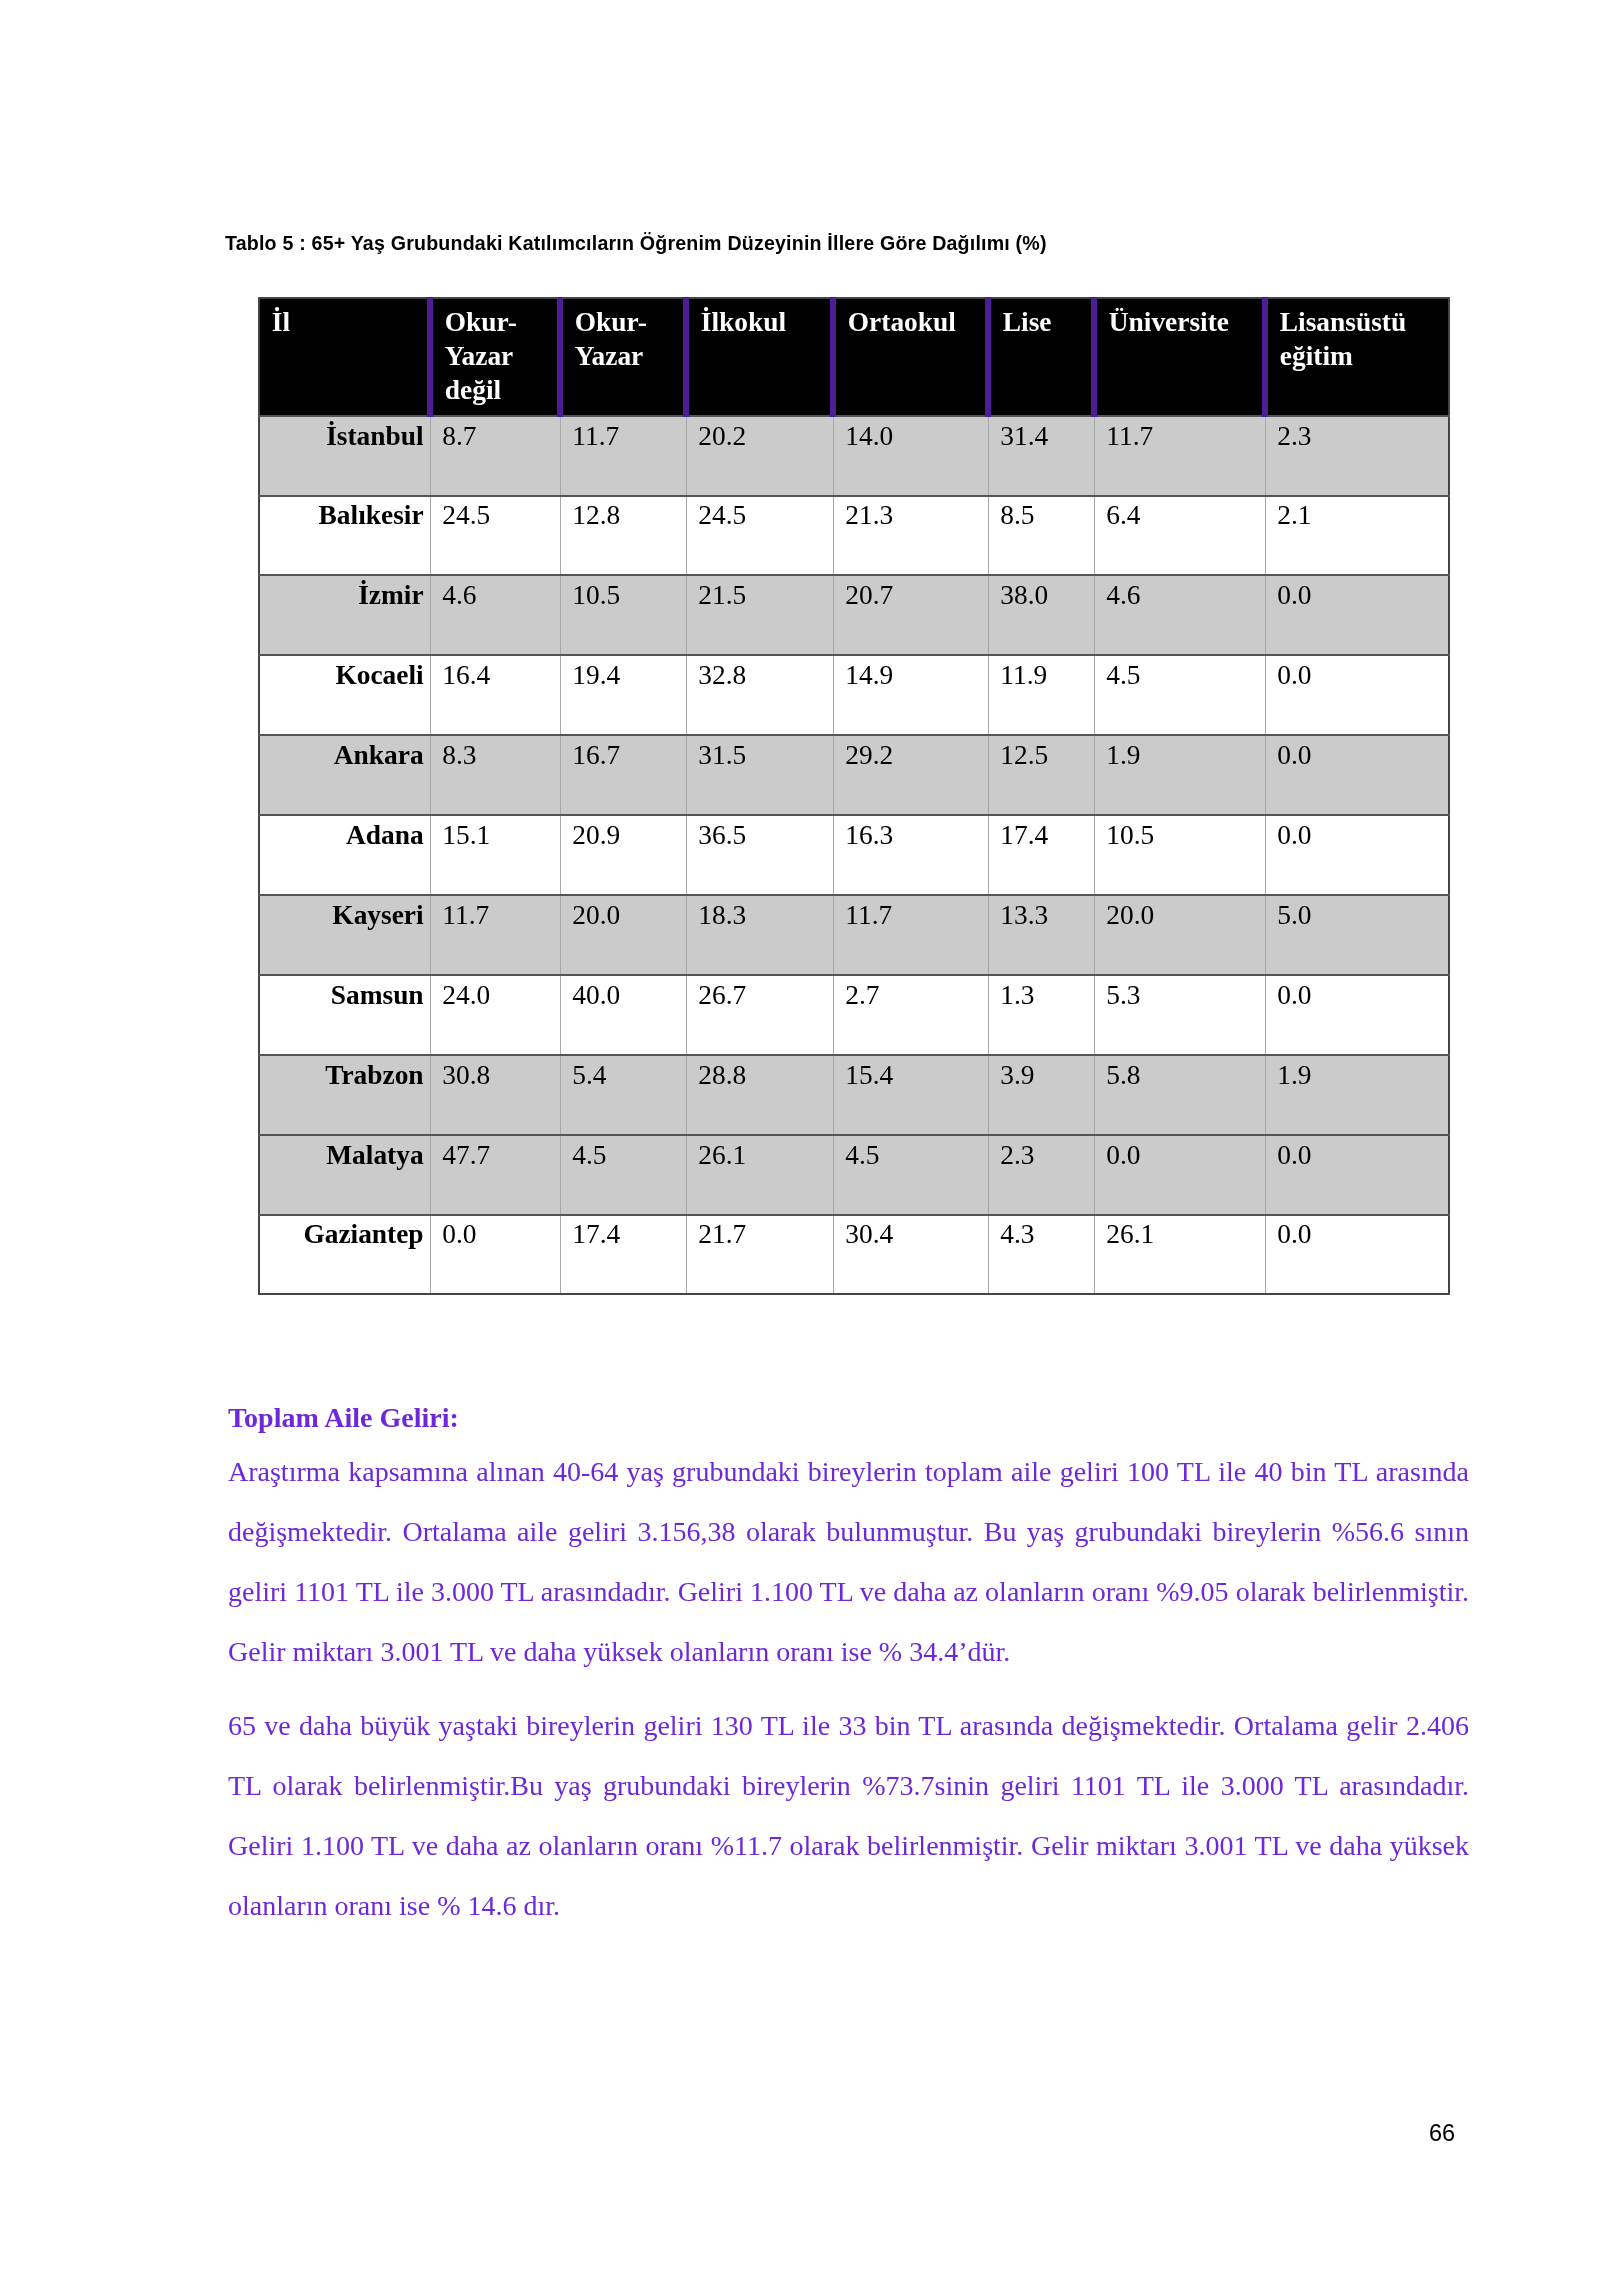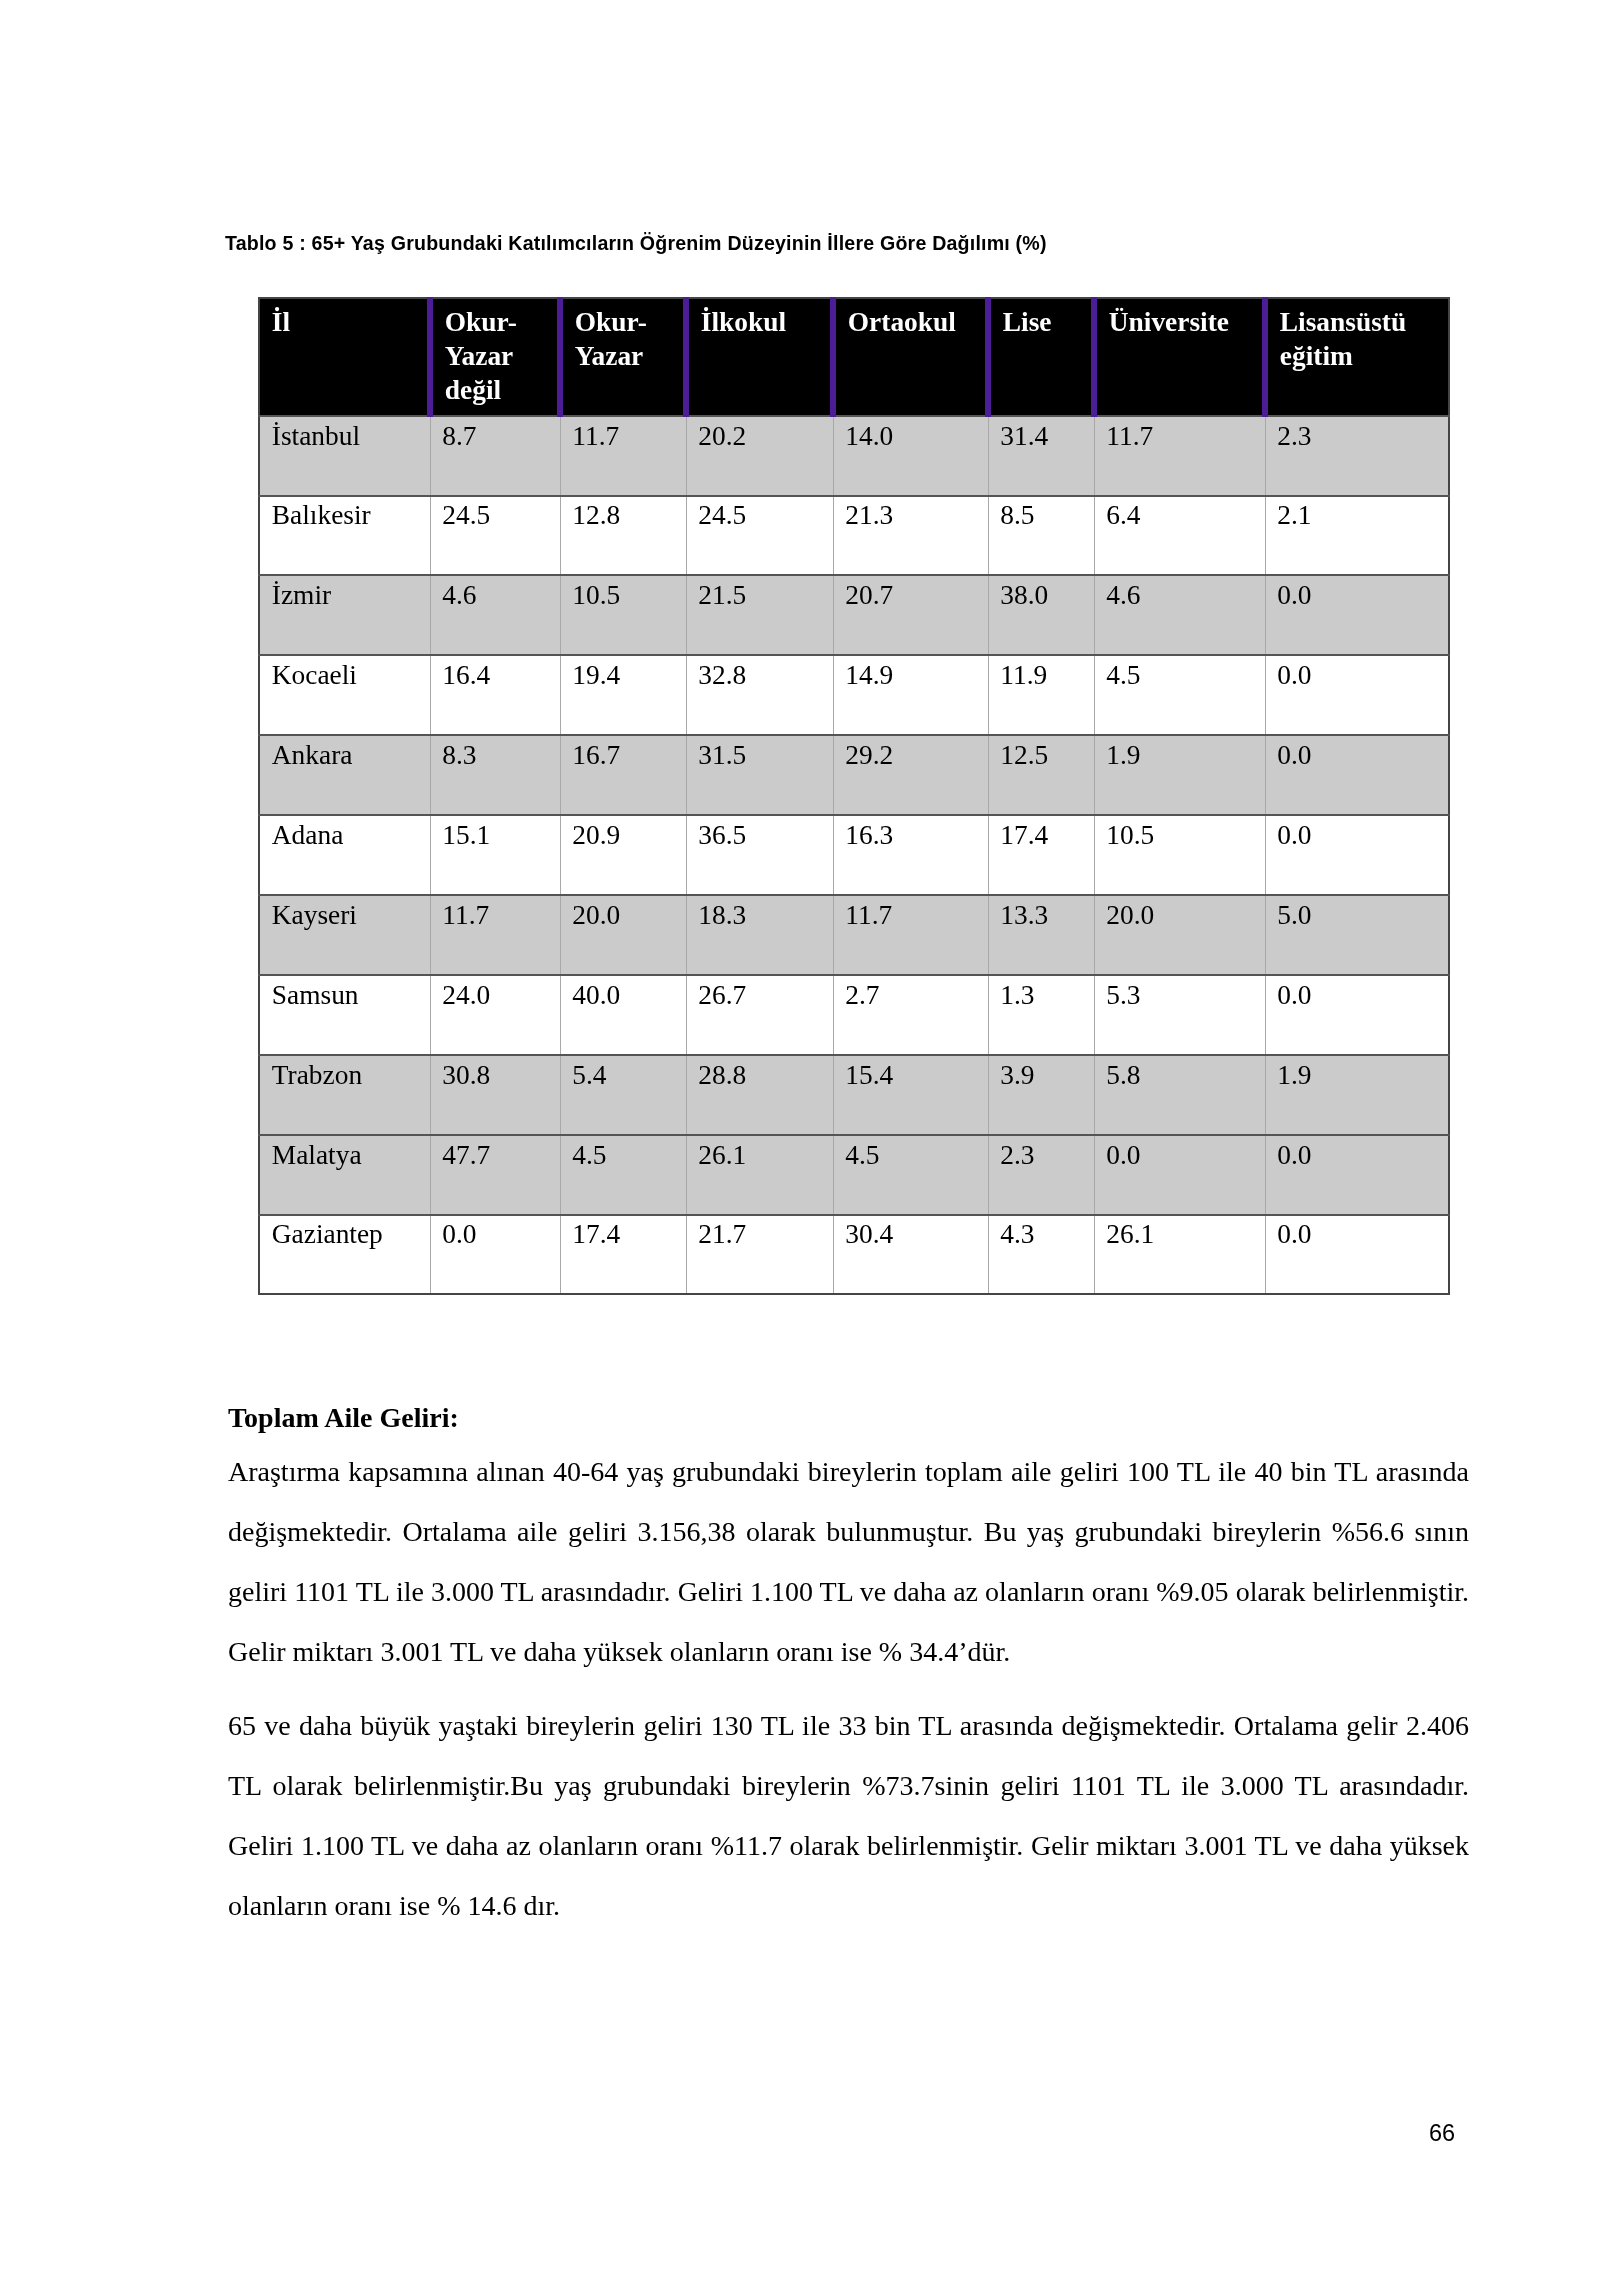--- a/index.html
+++ b/index.html
@@ -59,32 +59,32 @@
     text-align: left;
     vertical-align: top;
     height: 74px;
     padding: 3.9px 5.9px 0 11.8px;
     border-top: 2px solid #555555;
     border-left: 1px solid #a8a8a8;
     background: #ffffff;
   }
   table.edu tbody th:first-child,
   table.edu tbody td:first-child { border-left: none; }
-  table.edu tbody th { font-weight: normal; }
+  table.edu tbody th { font-weight: bold; text-align: right; }
   table.edu tbody tr.shaded th,
   table.edu tbody tr.shaded td { background: #cbcbcb; }
 
   
   .income {
     position: absolute;
     left: 228px;
     top: 1393px;
     width: 1241px;
     font-size: 28px;
-    color: #000000;
+    color: #6d28d9;
   }
   .income-heading {
     font-weight: bold;
     line-height: 49px;
   }
   .income p {
     margin: 0 0 13.7px 0;
     line-height: 60px;
     text-align: justify;
   }

